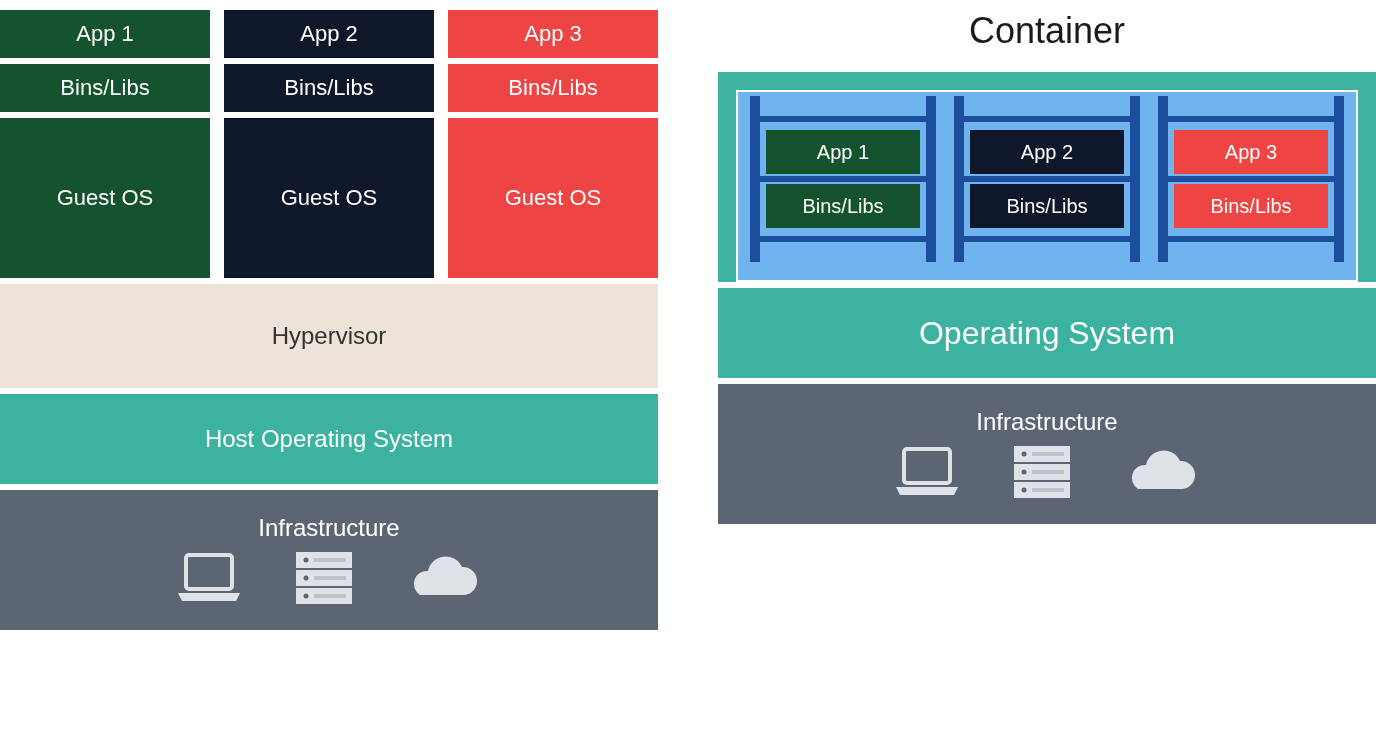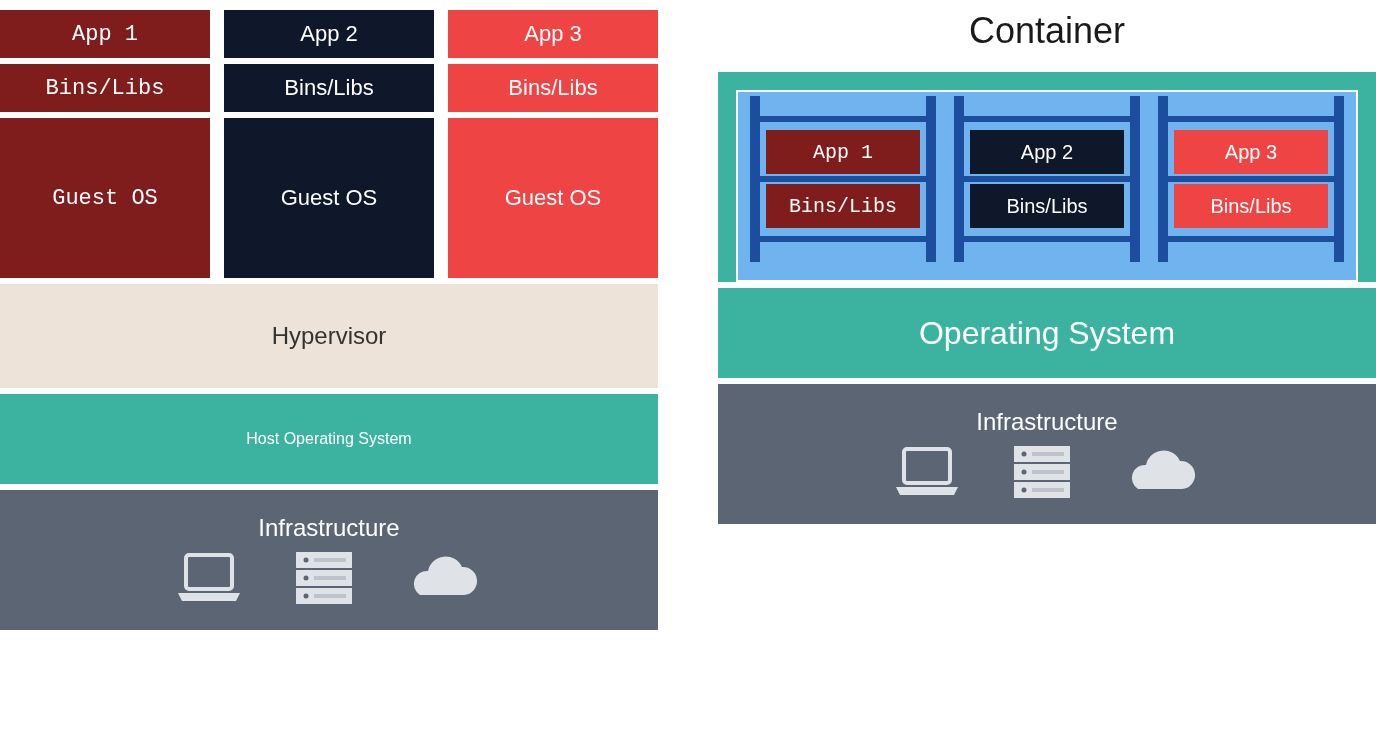--- a/index.html
+++ b/index.html
@@ -55,39 +55,39 @@
     .hypervisor {
       height: 104px;
       background: #eee3d8;
       color: #333;
       font-size: 24px;
       text-align: center;
     }
     .host-os {
       height: 90px;
       background: #3bb3a0;
-      font-size: 16px;
+      font-size: 24px;
     }
     .infra {
       height: 140px;
       background: #5c6573;
       display: flex;
       flex-direction: column;
       align-items: center;
       justify-content: center;
       color: #fff;
       font-size: 24px;
       gap: 8px;
     }
     .infra-icons {
       display: flex;
       gap: 50px;
       align-items: center;
     }
-    .red1 { background: #7f1d1d; font-family: Liberation Mono, monospace; }
+    .red1 { background: #14532d; }
     .red2 { background: #0f172a; }
     .red3 { background: #ef4444; }
     
     
     .ct-stack {
       display: flex;
       flex-direction: column;
       gap: 6px;
       flex: 1;
     }

